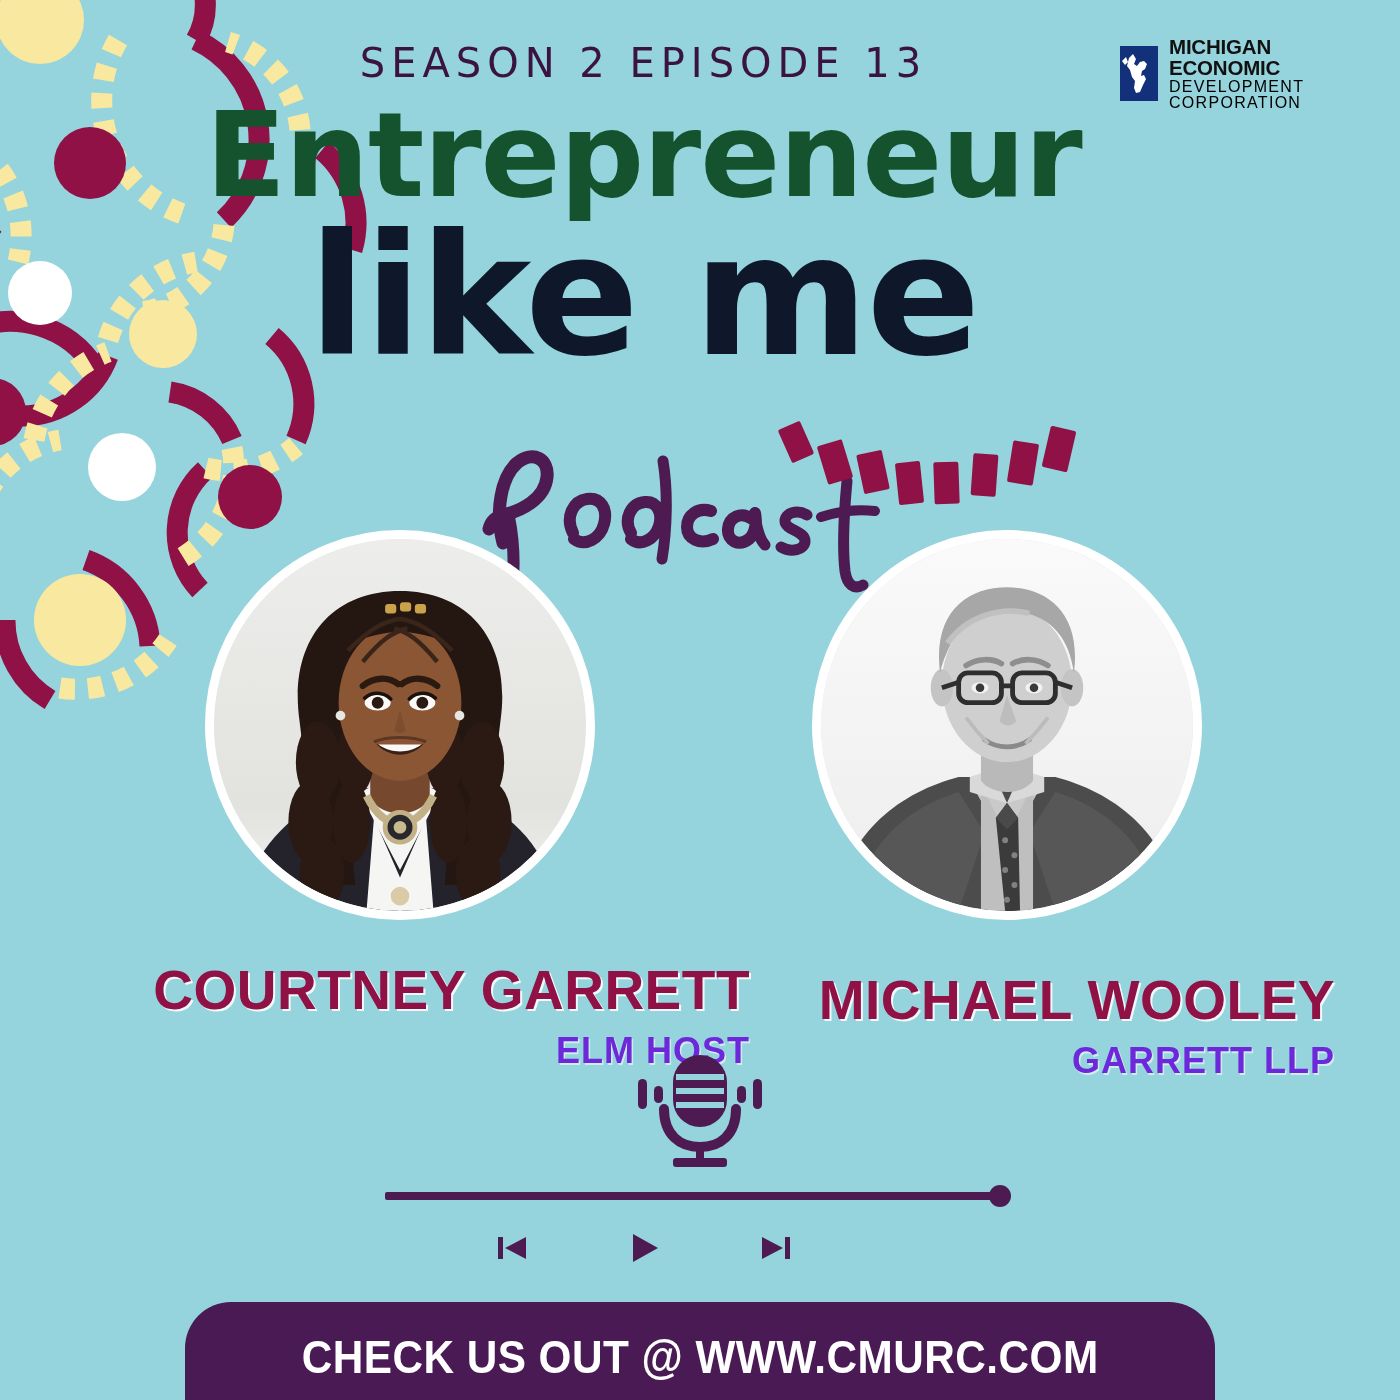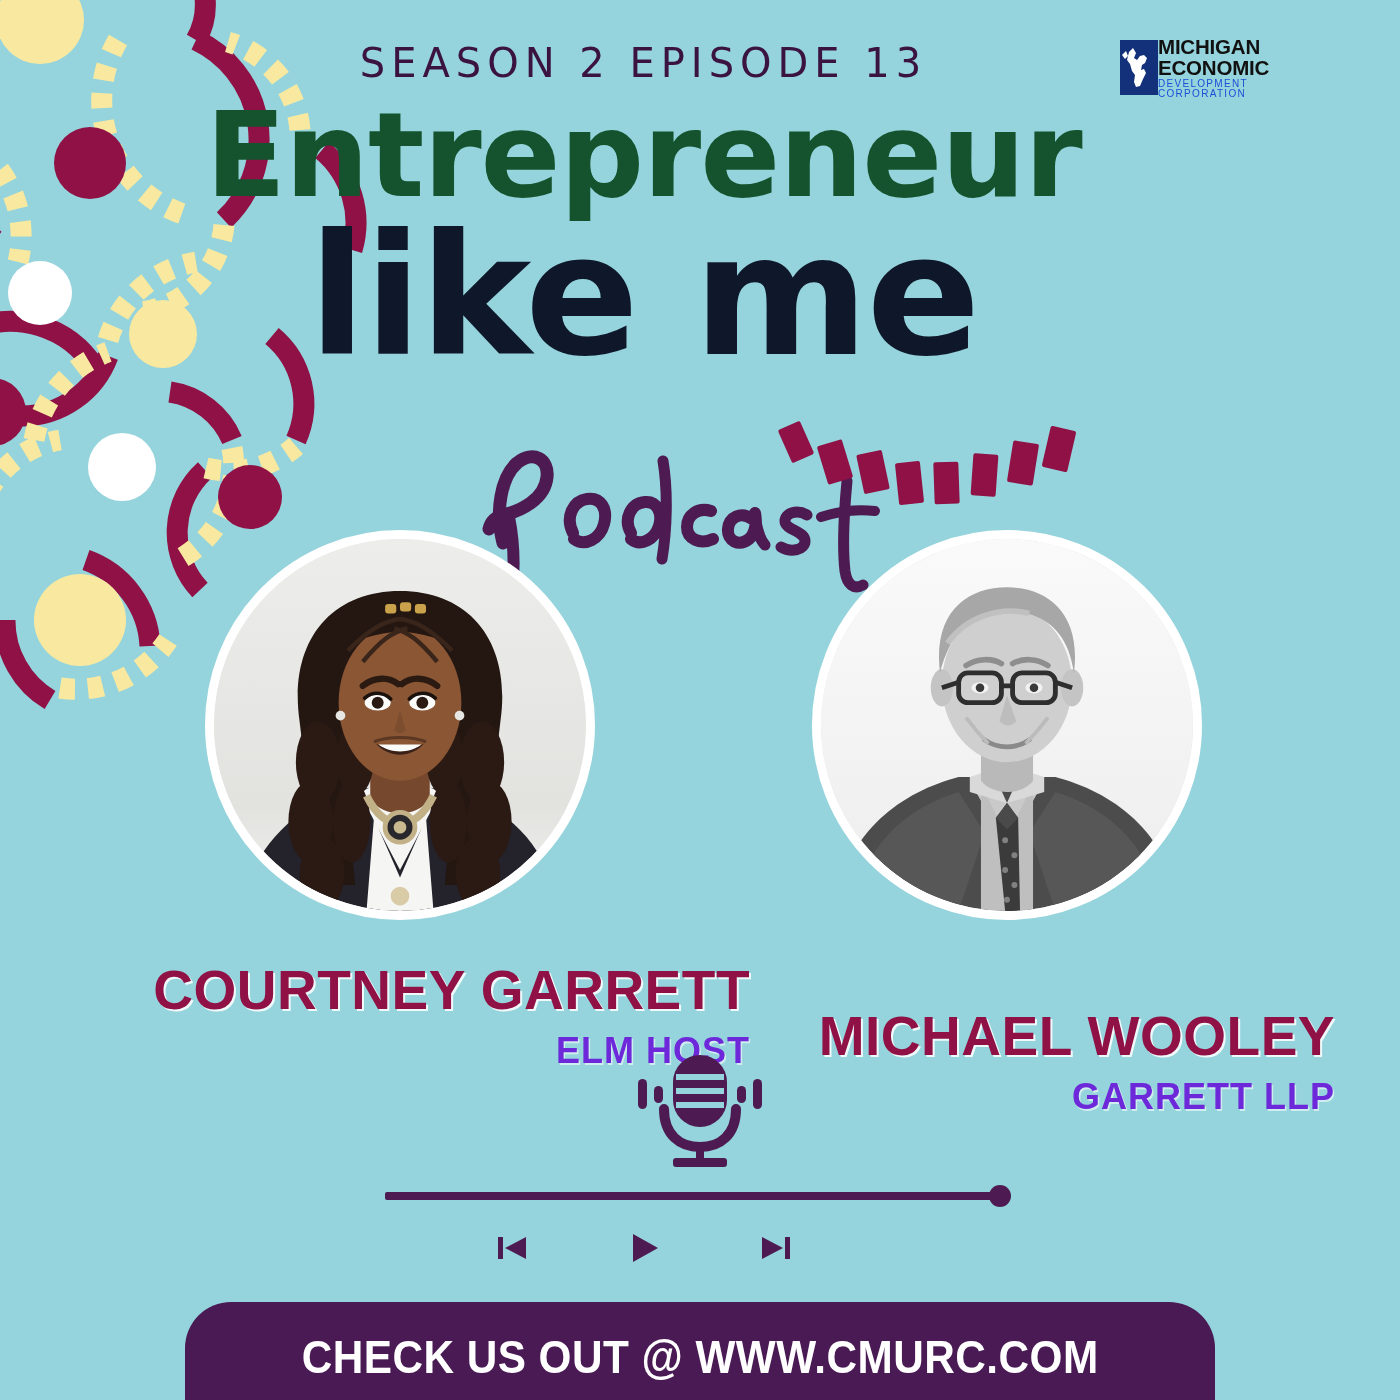--- a/index.html
+++ b/index.html
@@ -19,28 +19,28 @@
   .season {
     position:absolute; left:0; right:0; top:40px;
     text-align:center;
     color:#3B1340;
     font-size:40px;
     font-weight:400;
     letter-spacing:6px;
     font-family:"DejaVu Sans", sans-serif;
   }
 
-  .logo { position:absolute; left:1088px; top:36px; display:flex; align-items:center; gap:0;padding-left:32px; }
+  .logo { position:absolute; left:1088px; top:36px; display:flex; align-items:center; gap:11px;padding-left:32px; }
   .logo-mark {
     width:55px; height:55px; background:#13307A;
     display:flex; align-items:center; justify-content:center;
   }
   .logo-text { display:flex; flex-direction:column; line-height:1.04; }
   .logo-l1 { font-size:20.5px; font-weight:bold; color:#111; letter-spacing:-0.2px; font-family:"Liberation Sans",sans-serif; }
-  .logo-l2 { font-size:10px; font-weight:400; color:#1d4ed8; letter-spacing:1.3px; font-family:"Liberation Sans",sans-serif; }
+  .logo-l2 { font-size:16px; font-weight:400; color:#000000; letter-spacing:1.3px; font-family:"Liberation Sans",sans-serif; }
 
   
   .title-wrap { position:absolute; left:0; right:0; top:96px; text-align:center; }
   .t-line1 {
     color:#14532d;
     font-size:118px;
     font-weight:bold;
     letter-spacing:-1px;
     line-height:1.0;
     font-family:"DejaVu Sans", sans-serif;
@@ -66,21 +66,21 @@
     border:9px solid #FFFFFF;
     background:#E8E8E6;
   }
   .portrait.left  { left:205px; top:530px; width:390px; height:390px; }
   .portrait.right { left:812px; top:530px; width:390px; height:390px; }
   .portrait svg { display:block; width:100%; height:100%; }
 
   
   .guest { position:absolute; text-align:right; }
   .guest.left  { left:60px;  top:958px; width:690px; }
-  .guest.right { left:705px; top:1004px; width:630px; }
+  .guest.right { left:705px; top:968px; width:630px; }
   .g-name {
     color:#8F1145;
     font-size:55px;
     font-weight:bold;
     letter-spacing:0.5px;
     text-shadow:2px 2px 0 rgba(255,255,255,.85);
     font-family:"Liberation Sans", sans-serif;
   }
   .g-role {
     margin-top:8px;

